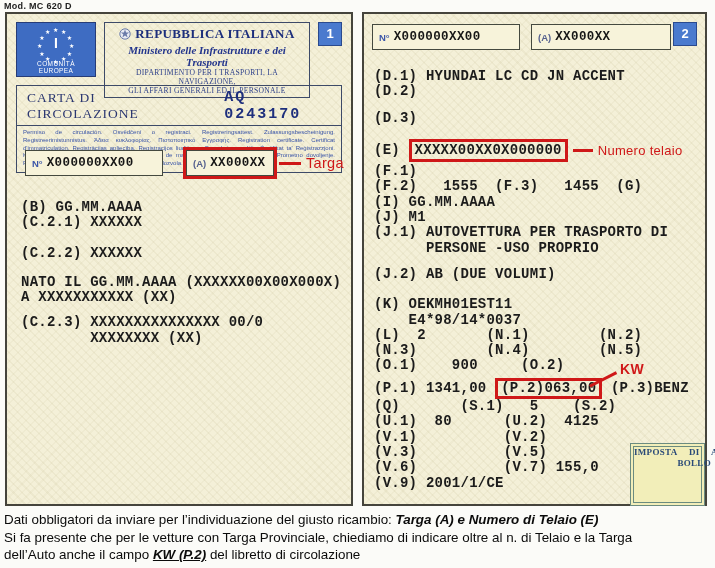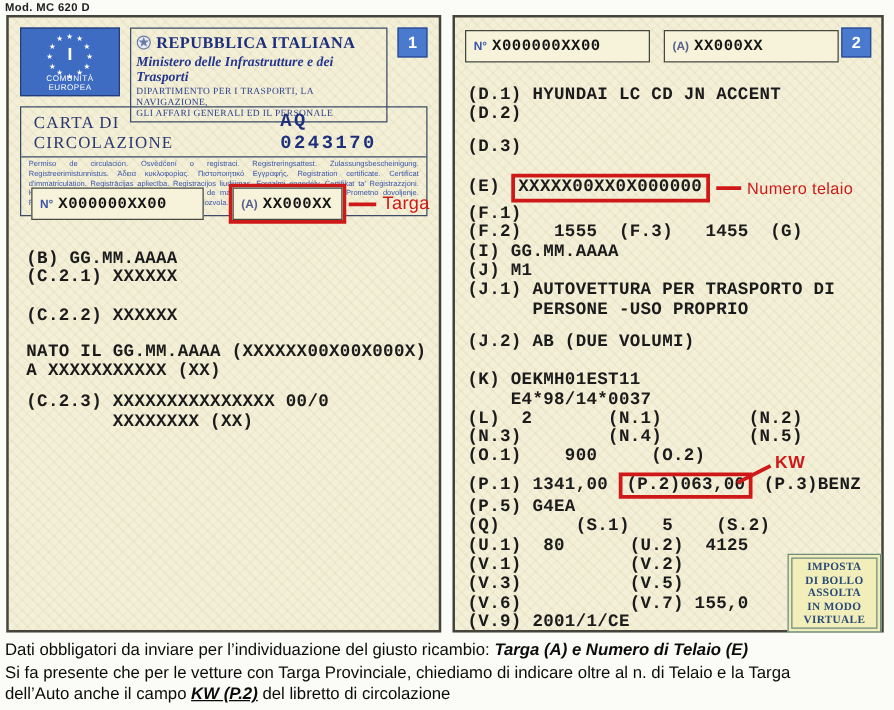--- a/index.html
+++ b/index.html
@@ -26,21 +26,21 @@
   .header-row { position:absolute; left:9px; top:8px; right:9px; display:flex; }
   .eu-box {
     position:relative; width:80px; height:55px; flex:0 0 80px;
     background:#3e6cc2; border:1px solid #263c77; overflow:hidden;
   }
   .eu-star { position:absolute; color:#fff; font-size:6px; line-height:6px; }
   .eu-letter { position:absolute; left:0; right:0; top:12px; text-align:center; color:#fff; font-size:14px; font-weight:bold; }
   .eu-text { position:absolute; left:0; right:0; bottom:2px; text-align:center; color:#fff; font-size:6.5px; line-height:7px; letter-spacing:.4px; }
   .header-box {
     flex:1; margin-left:8px; margin-right:32px; border:1.3px solid #3d4a68;
-    padding:3px 4px 2px;
+    text-align:center; padding:3px 4px 2px;
   }
   .hb-title { font-family:"Liberation Serif", serif; font-weight:bold; font-size:13px; color:#1d2f7c; letter-spacing:.4px; }
   .hb-title svg { vertical-align:-2px; margin-right:4px; }
   .hb-ministry { font-family:"Liberation Serif", serif; font-weight:bold; font-style:italic; font-size:11px; color:#24368d; margin-top:2px; }
   .hb-dept { font-family:"Liberation Serif", serif; font-size:7.6px; color:#2c3f8a; letter-spacing:.3px; line-height:9px; }
   .num-square {
     position:absolute; top:8px; width:24px; height:24px;
     background:#4a7ace; border:1px solid #2a4a8e;
     color:#fff; font-size:13px; font-weight:bold; text-align:center; line-height:22px;
   }
@@ -84,21 +84,21 @@
   .e-ann-dash { display:inline-block; width:20px; height:3px; background:#cf1818; margin:0 5px; }
   .e-ann-text { color:#cf1818; font-family:"Liberation Sans",sans-serif; font-size:13px; letter-spacing:.3px; font-weight:500; }
 
   .p-row { position:relative; margin-top:4px; display:flex; align-items:center; white-space:pre; }
   .p-box { border:3px solid #cf1818; padding:0 3px; display:inline-block; }
   .kw-text { position:absolute; left:246px; top:-16px; color:#cf1818; font-family:"Liberation Sans",sans-serif; font-size:14px; font-weight:bold; letter-spacing:.5px; }
   .kw-line { position:absolute; left:214px; top:0px; width:30px; height:2.5px; background:#cf1818; transform:rotate(-27deg); }
 
   
   .stamp { position:absolute; right:0; top:429px; width:75px; height:63px; background:#f2eeb9; border:1px solid #6b8b80; padding:2px; }
-  .stamp-inner { border:1px solid #6b8b80; height:100%; display:flex; flex-direction:column; justify-content:center; }
+  .stamp-inner { border:1px solid #6b8b80; height:100%; display:flex; flex-direction:row; }
   .stamp-line { font-family:"Liberation Serif", serif; font-weight:bold; font-size:9px; line-height:10.6px; color:#2a4a78; text-align:center; letter-spacing:.3px; }
 
   
   .caption { position:absolute; left:4px; top:511px; width:708px; font-size:13.4px; line-height:17.6px; color:#0b0b0b; }
   .cap-bold { font-weight:bold; font-style:italic; }
   .cap-bold-u { font-weight:bold; font-style:italic; text-decoration:underline; }
 </style>
 </head>
 <body>
 
@@ -221,21 +221,20 @@
 
     <div class="p-row">
       <span>(P.1) 1341,00 </span>
       <span class="p-box"><span>(P.2)063,00</span></span>
       <span> (P.3)BENZ</span>
       <span class="kw-line"></span>
       <span class="kw-text">KW</span>
     </div>
 
     <div id="rp-bottom">
-        <div class="doc-line">(P.5) G4EA</div>
         <div class="doc-line">(Q)       (S.1)   5    (S.2)</div>
         <div class="doc-line">(U.1)  80      (U.2)  4125</div>
         <div class="doc-line">(V.1)          (V.2)</div>
         <div class="doc-line">(V.3)          (V.5)</div>
         <div class="doc-line">(V.6)          (V.7) 155,0</div>
         <div class="doc-line">(V.9) 2001/1/CE</div>
       </div>
   </div>
 
   <div class="stamp">

